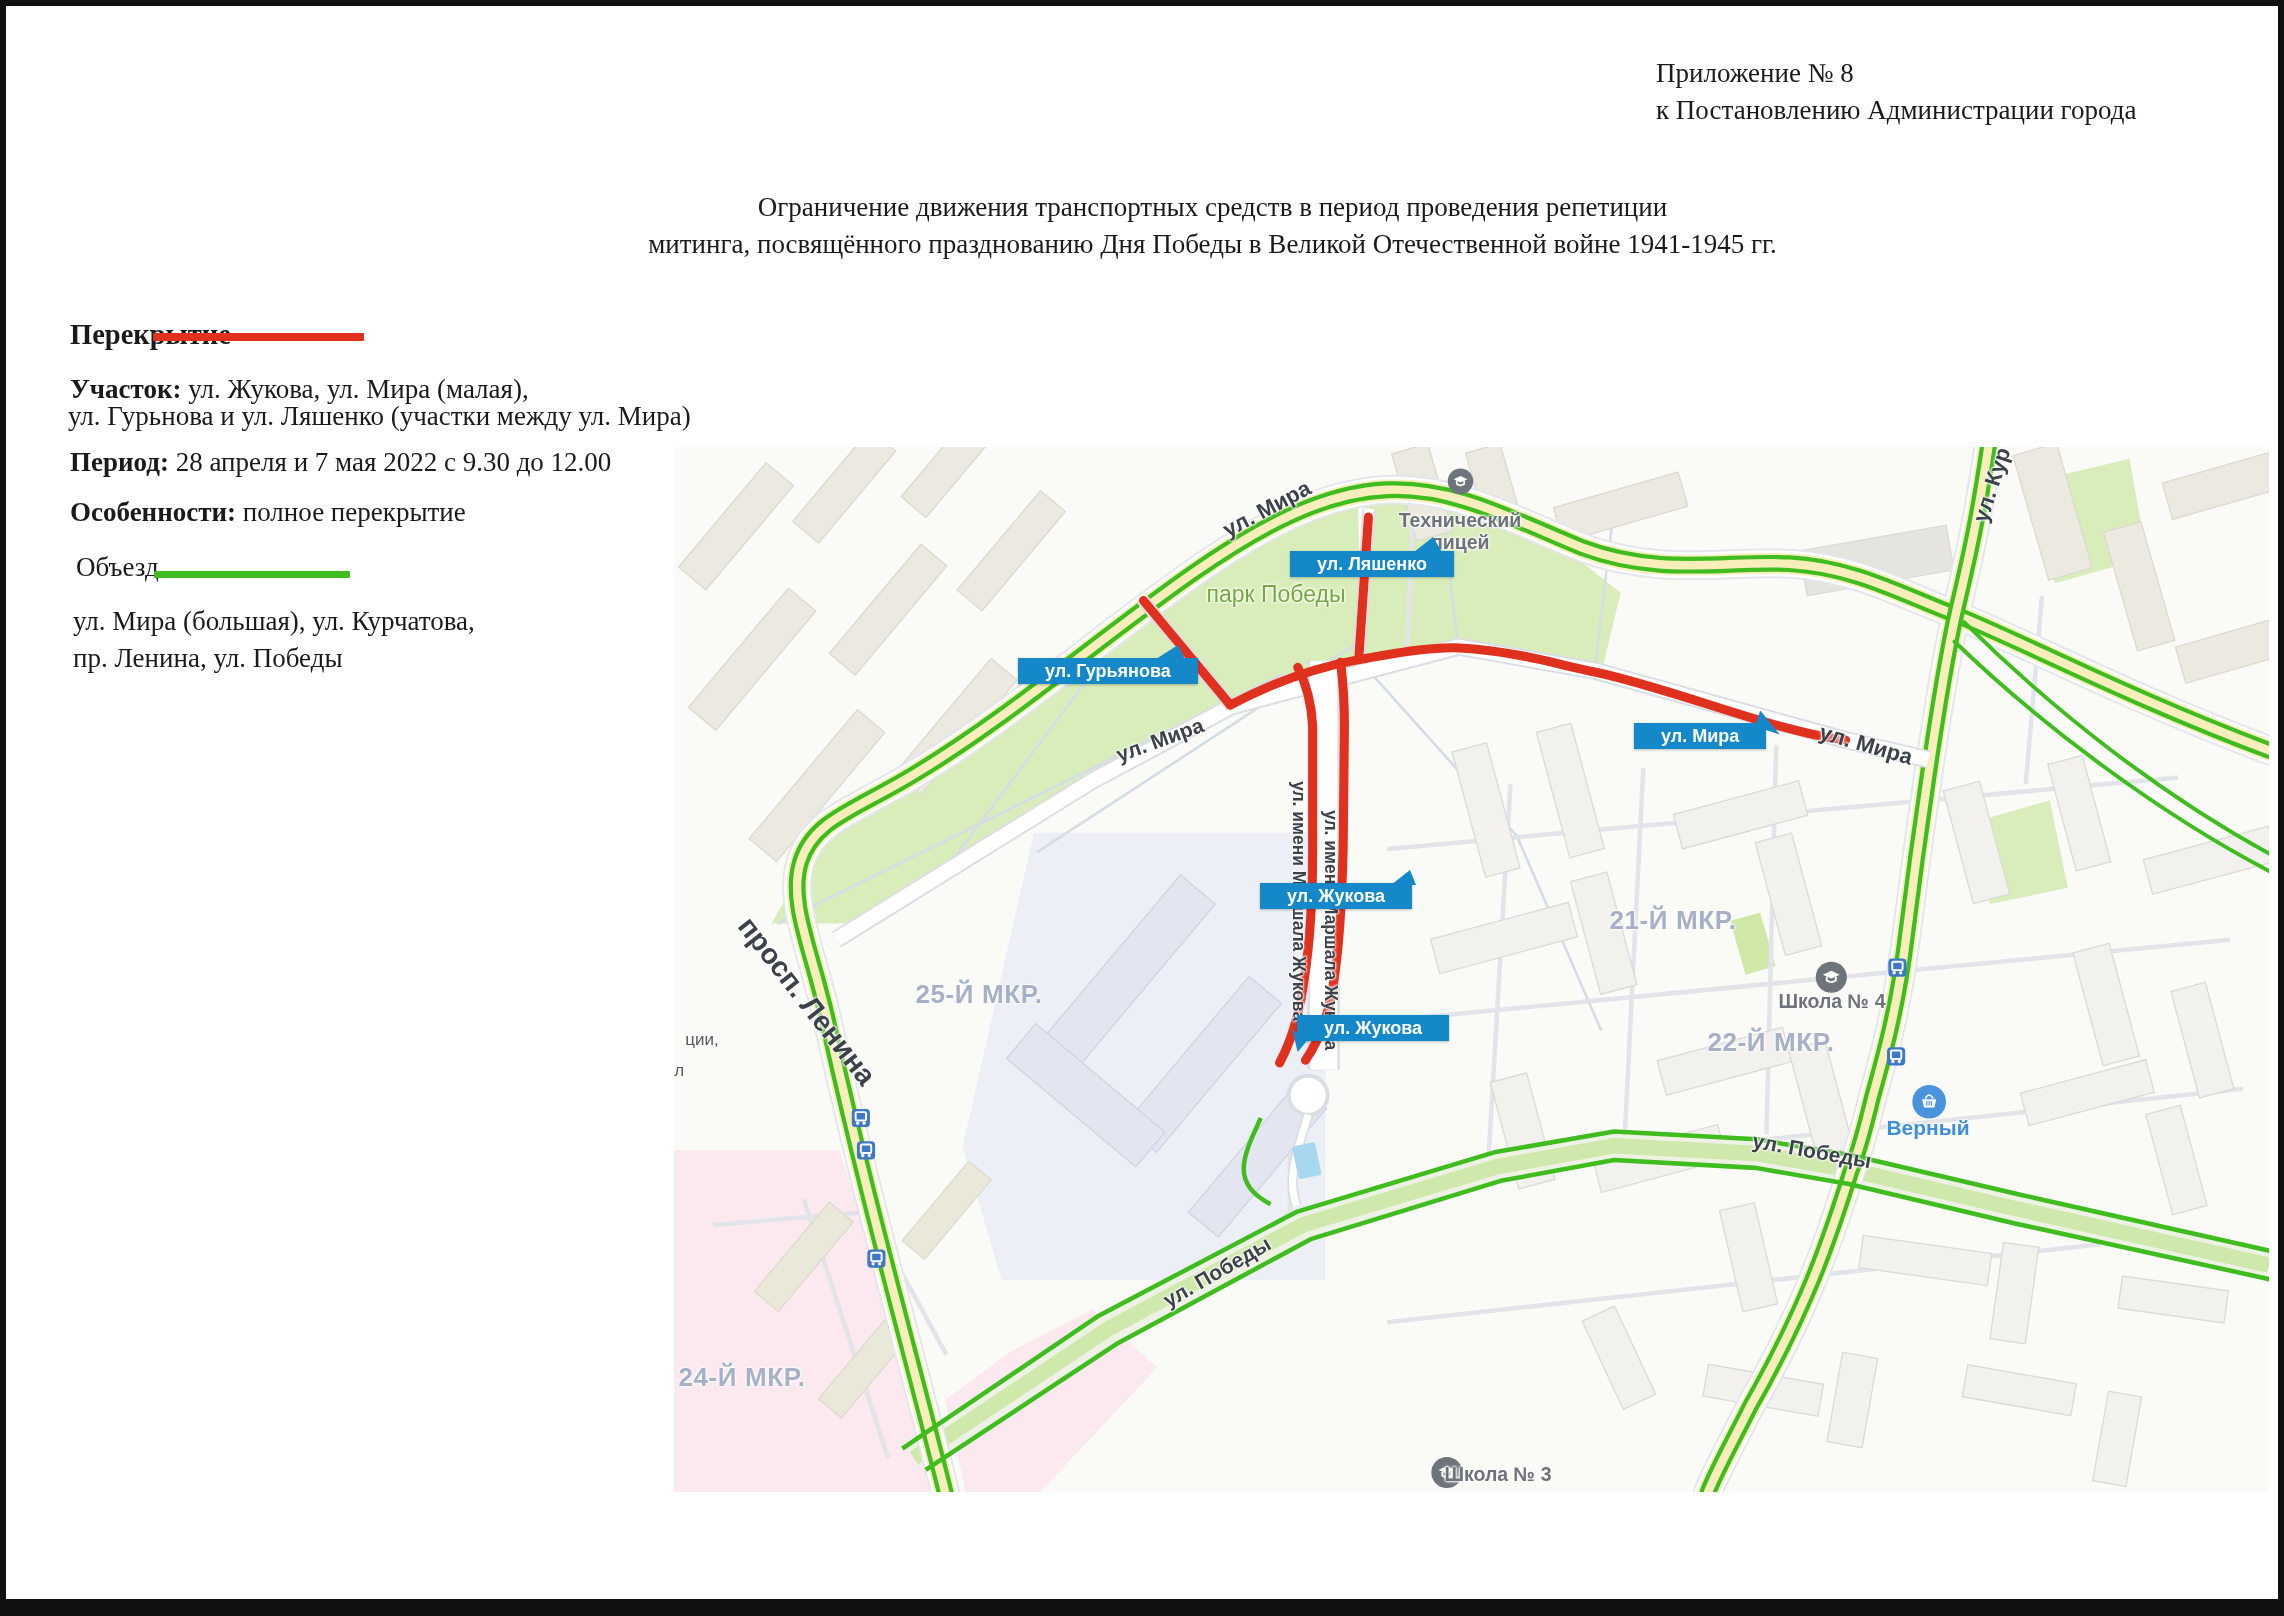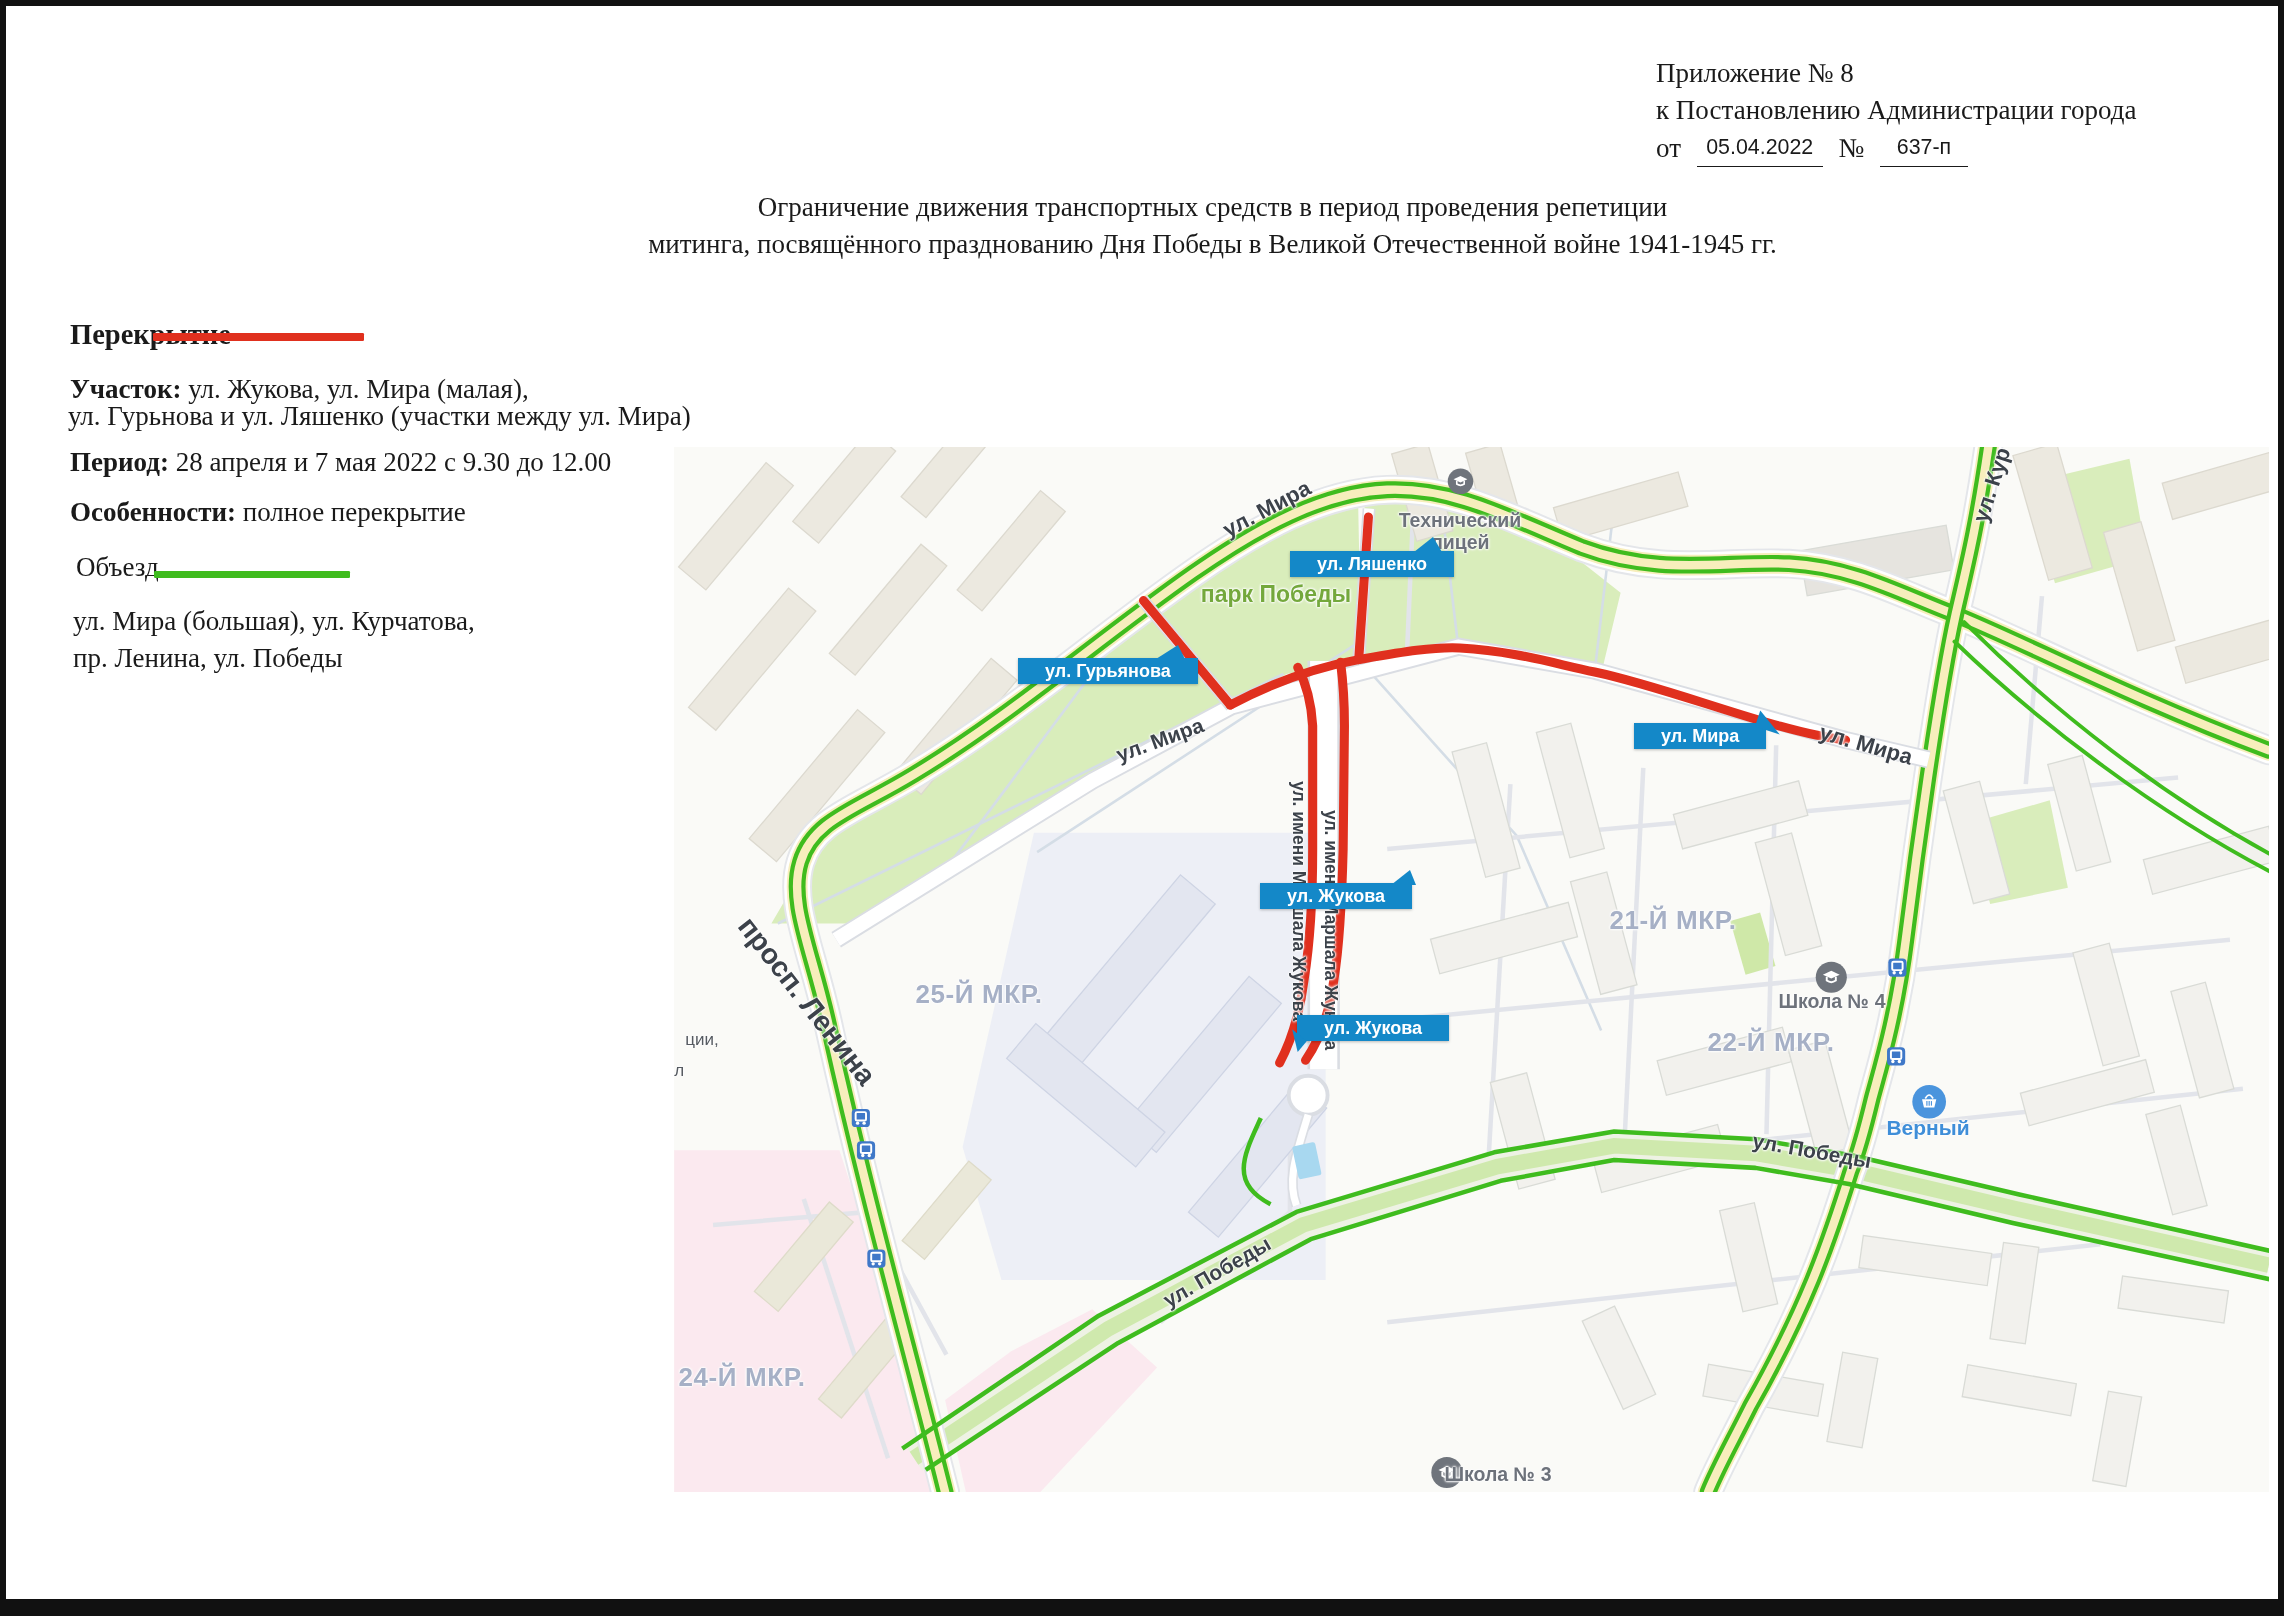--- a/index.html
+++ b/index.html
@@ -27,26 +27,20 @@
   .ptr{position:absolute;width:0;height:0;border-style:solid;}
 </style>
 </head>
 <body>
 
 <div class="page">
 
   <div class="abs doc" style="left:1650px;top:49px;">
     <div>Приложение № 8</div>
     <div>к Постановлению Администрации города</div>
-    <div>
-      <span>от</span>
-      <span class="blank" style="width:126px;margin:0 9px;">05.04.2022</span>
-      <span>№</span>
-      <span class="blank" style="width:88px;margin-left:9px;">637-п</span>
-    </div>
   </div>
 
   <div class="abs doc center" style="left:545px;top:183px;width:1323px;">
     <div>Ограничение движения транспортных средств в период  проведения репетиции</div>
     <div>митинга, посвящённого празднованию Дня Победы в Великой Отечественной войне 1941-1945 гг.</div>
   </div>
 
   <div class="abs doc b" style="left:64px;top:310px;font-size:28.5px;">Перекрытие</div>
   <div class="legline" style="left:147px;top:327px;width:211px;height:7.8px;background:#e0301e;"></div>
 
@@ -268,21 +262,21 @@
     <div class="mlabel" style="left:593px;top:62px;font-size:22px;transform:translate(-50%,-50%) rotate(-28deg);">ул. Мира</div>
     <div class="mlabel" style="left:486px;top:293px;font-size:21px;transform:translate(-50%,-50%) rotate(-20deg);">ул. Мира</div>
     <div class="mlabel" style="left:1192px;top:298px;font-size:22px;transform:translate(-50%,-50%) rotate(16deg);">ул. Мира</div>
     <div class="mlabel" style="left:1318px;top:38px;font-size:22px;transform:translate(-50%,-50%) rotate(-72deg);">ул. Кур</div>
     <div class="mlabel" style="left:133px;top:554px;font-size:28.5px;transform:translate(-50%,-50%) rotate(52deg);">просп. Ленина</div>
     <div class="mlabel" style="left:624px;top:454px;font-size:17.5px;font-weight:bold;transform:translate(-50%,-50%) rotate(90deg);">ул. имени Маршала Жукова</div>
     <div class="mlabel" style="left:656px;top:483px;font-size:17.5px;font-weight:bold;transform:translate(-50%,-50%) rotate(90deg);">ул. имени Маршала Жукова</div>
     <div class="mlabel" style="left:543px;top:825px;font-size:21px;transform:translate(-50%,-50%) rotate(-30deg);">ул. Победы</div>
     <div class="mlabel" style="left:1138px;top:704px;font-size:21px;transform:translate(-50%,-50%) rotate(10deg);">ул. Победы</div>
 
-    <div class="mlabel" style="left:602px;top:147px;font-size:23px;color:#74a83c;font-weight:700;">парк Победы</div>
+    <div class="mlabel" style="left:602px;top:147px;font-size:23px;color:#74a83c;font-weight:400;">парк Победы</div>
     <div class="mlabel mkr" style="left:999px;top:473px;">21-Й МКР.</div>
     <div class="mlabel mkr" style="left:1097px;top:595px;">22-Й МКР.</div>
     <div class="mlabel mkr" style="left:68px;top:930px;">24-Й МКР.</div>
     <div class="mlabel mkr" style="left:305px;top:547px;">25-Й МКР.</div>
 
     <div class="mlabel poi" style="left:786px;top:73px;">Технический</div>
     <div class="mlabel poi" style="left:786px;top:95px;">лицей</div>
     <div class="mlabel poi" style="left:1158px;top:554px;">Школа № 4</div>
     <div class="mlabel poi" style="left:824px;top:1027px;">Школа № 3</div>
     <div class="mlabel" style="left:1254px;top:681px;font-size:21px;color:#3f8ed8;">Верный</div>

